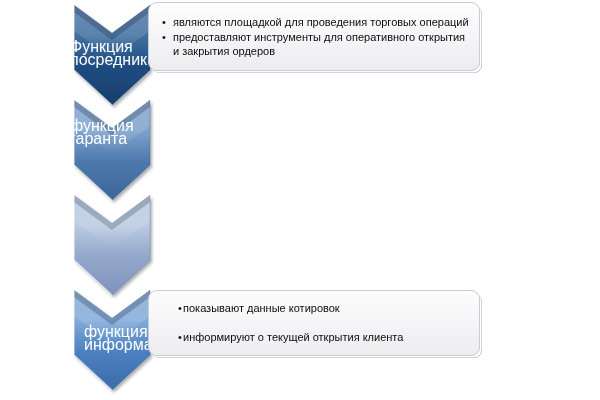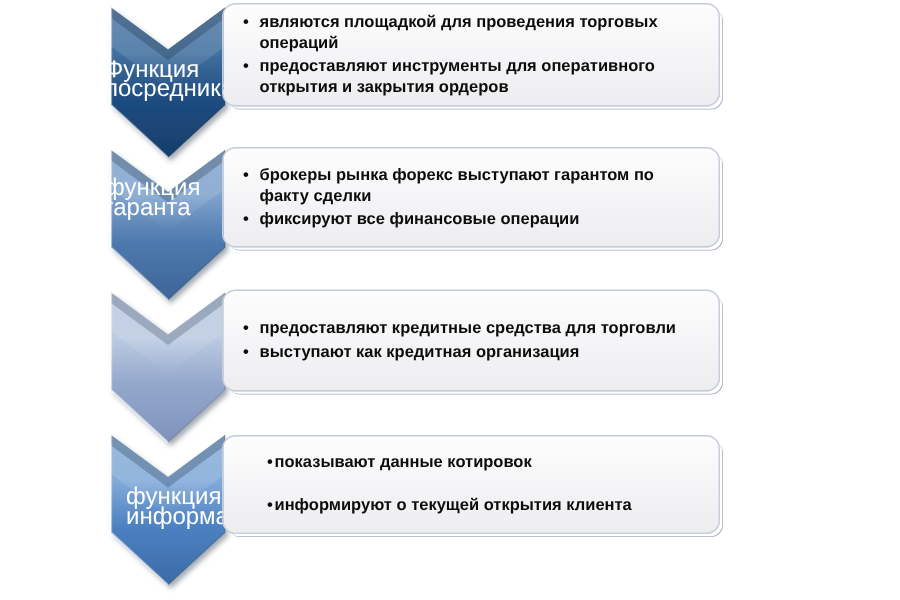--- a/index.html
+++ b/index.html
@@ -17,21 +17,21 @@
     position:absolute;left:148px;width:332px;box-sizing:border-box;
     border:1px solid #c5cdd9;border-radius:9px;
     background:linear-gradient(#fdfdfe,#ededf0);
     box-shadow:2.5px 2.5px 0 -1px #ffffff, 3px 3px 0 -1px #a2aec2;
     display:flex;align-items:center;
     padding:4px 8px 4px 13px;
   }
   .card ul{list-style:none;margin:0;padding:0;}
   .card li{
     position:relative;padding-left:11px;
-    font-size:11px;line-height:14px;color:#0c0c0c;margin:1.5px 0;font-weight:bold;
+    font-size:11px;line-height:14px;color:#0c0c0c;margin:1.5px 0;
   }
   .card li::before{content:"•";position:absolute;left:0;top:0;}
   .card.tight li{padding-left:5px;line-height:13px;margin:16px;}
   .defs-holder{position:absolute;width:0;height:0;}
 </style>
 </head>
 <body>
 
 <div class="stage">
 
@@ -79,48 +79,36 @@
         <stop offset="1" stop-color="#3d6598"></stop>
       </linearGradient>
     </defs>
     <polygon points="0,0 38,28 76,0 76,65 38,100 0,65" fill="url(#g1)" filter="url(#ds)"></polygon>
     <polygon points="0,0 38,28 76,0 76,26 38,54 0,26" fill="url(#sheen)"></polygon>
     <polygon points="0,0 38,28 76,0 76,7 38,35 0,7" fill="#0a1e33" opacity="0.25"></polygon>
     <path d="M38,100 L0,65 L0,0" fill="none" stroke="rgba(255,255,255,0.5)" stroke-width="1.5"></path>
     <path d="M76,0 L76,65 L38,100" fill="none" stroke="rgba(0,0,0,0.15)" stroke-width="1"></path>
   </svg>
   <div class="chev-label" style="left:70px;top:120px">функция гаранта</div>
-  <div class="card" style="top:98px;height:67px">
-    <ul>
-      <li>брокеры рынка форекс выступают гарантом по факту сделки</li>
-      <li>фиксируют все финансовые операции</li>
-    </ul>
-  </div>
 
   <svg class="chev" style="left:74px;top:195px" viewBox="0 0 76 100">
     <defs>
       <linearGradient id="g2" x1="0" y1="0" x2="0" y2="1">
         <stop offset="0" stop-color="#a9bcd9"></stop>
         <stop offset="0.30" stop-color="#bccbe2"></stop>
         <stop offset="0.62" stop-color="#93a7cb"></stop>
         <stop offset="1" stop-color="#8092bc"></stop>
       </linearGradient>
     </defs>
     <polygon points="0,0 38,28 76,0 76,65 38,100 0,65" fill="url(#g2)" filter="url(#ds)"></polygon>
     <polygon points="0,0 38,28 76,0 76,26 38,54 0,26" fill="url(#sheen)"></polygon>
     <polygon points="0,0 38,28 76,0 76,7 38,35 0,7" fill="#0a1e33" opacity="0.22"></polygon>
     <path d="M38,100 L0,65 L0,0" fill="none" stroke="rgba(255,255,255,0.55)" stroke-width="1.5"></path>
     <path d="M76,0 L76,65 L38,100" fill="none" stroke="rgba(0,0,0,0.12)" stroke-width="1"></path>
   </svg>
-  <div class="card" style="top:193px;height:68px">
-    <ul>
-      <li>предоставляют кредитные средства для торговли</li>
-      <li>выступают как кредитная организация</li>
-    </ul>
-  </div>
 
   <svg class="chev" style="left:74px;top:290px" viewBox="0 0 76 100">
     <defs>
       <linearGradient id="g3" x1="0" y1="0" x2="0" y2="1">
         <stop offset="0" stop-color="#6f9cd0"></stop>
         <stop offset="0.30" stop-color="#82abd9"></stop>
         <stop offset="0.62" stop-color="#4c80c0"></stop>
         <stop offset="1" stop-color="#3c6ba8"></stop>
       </linearGradient>
     </defs>

